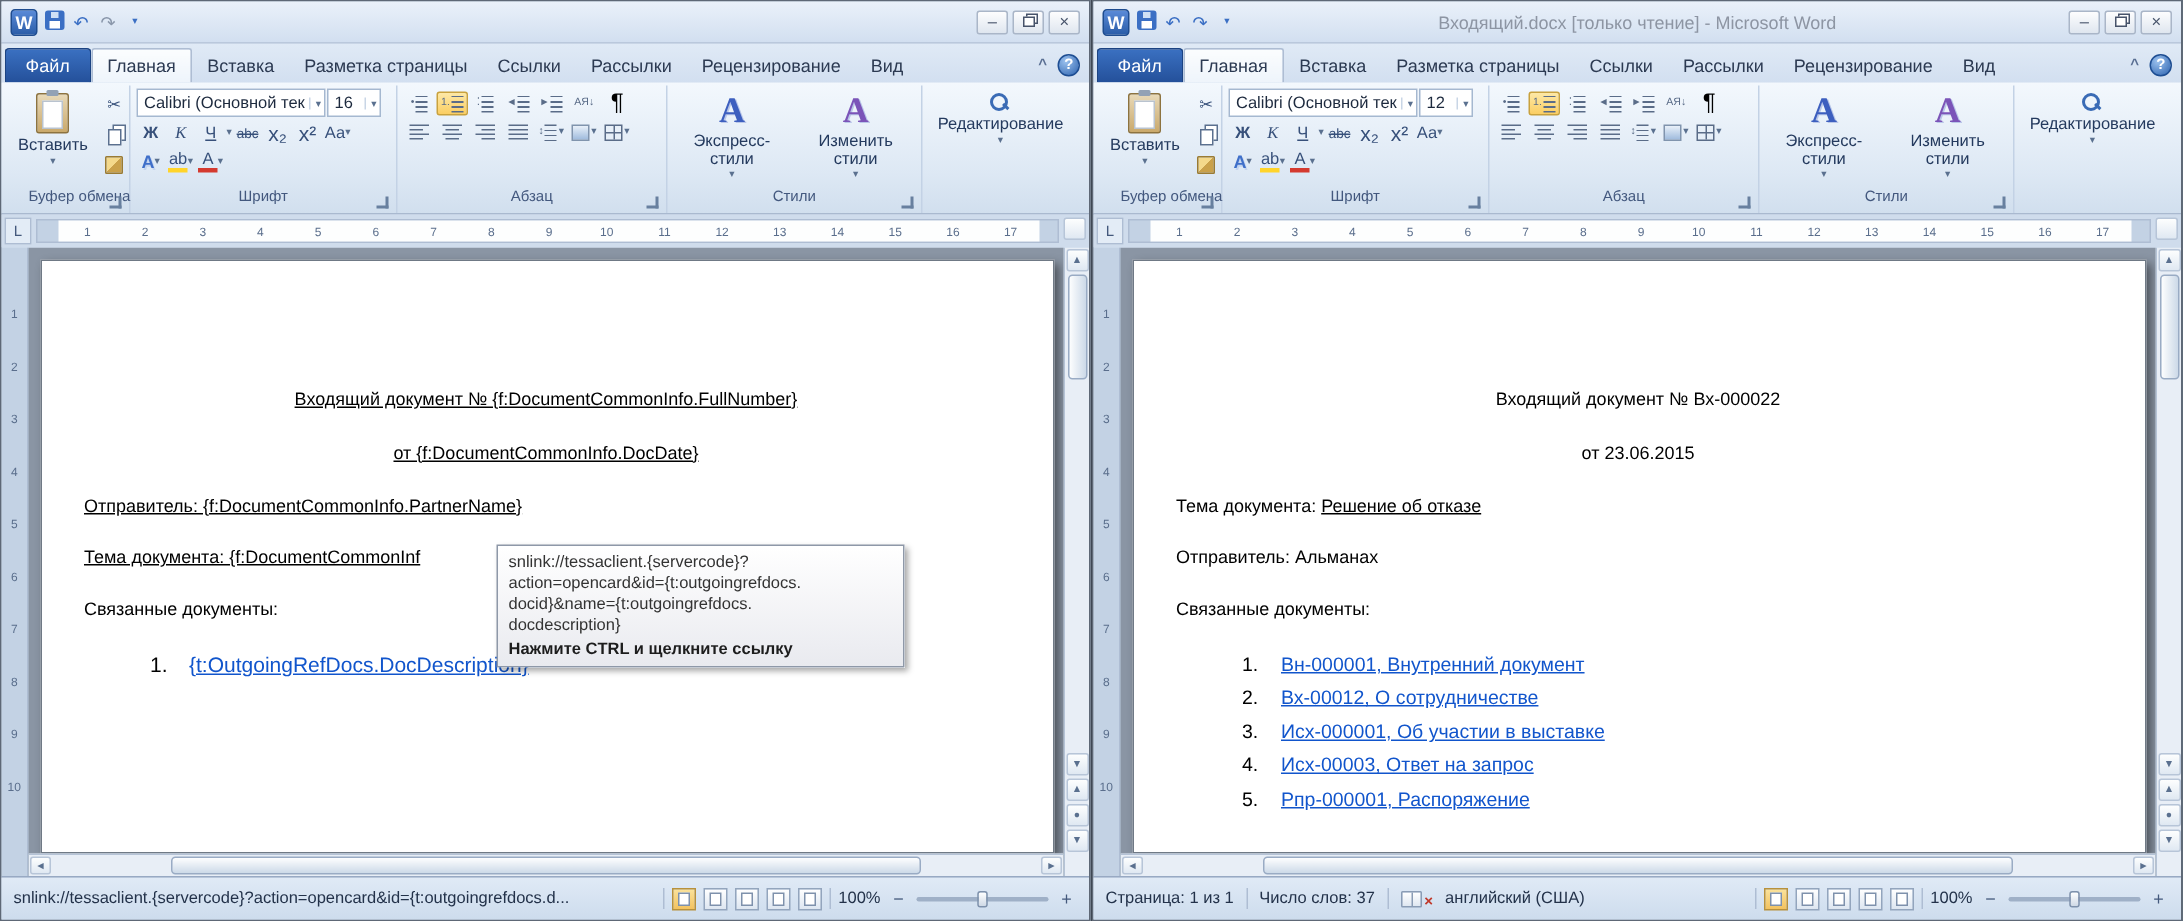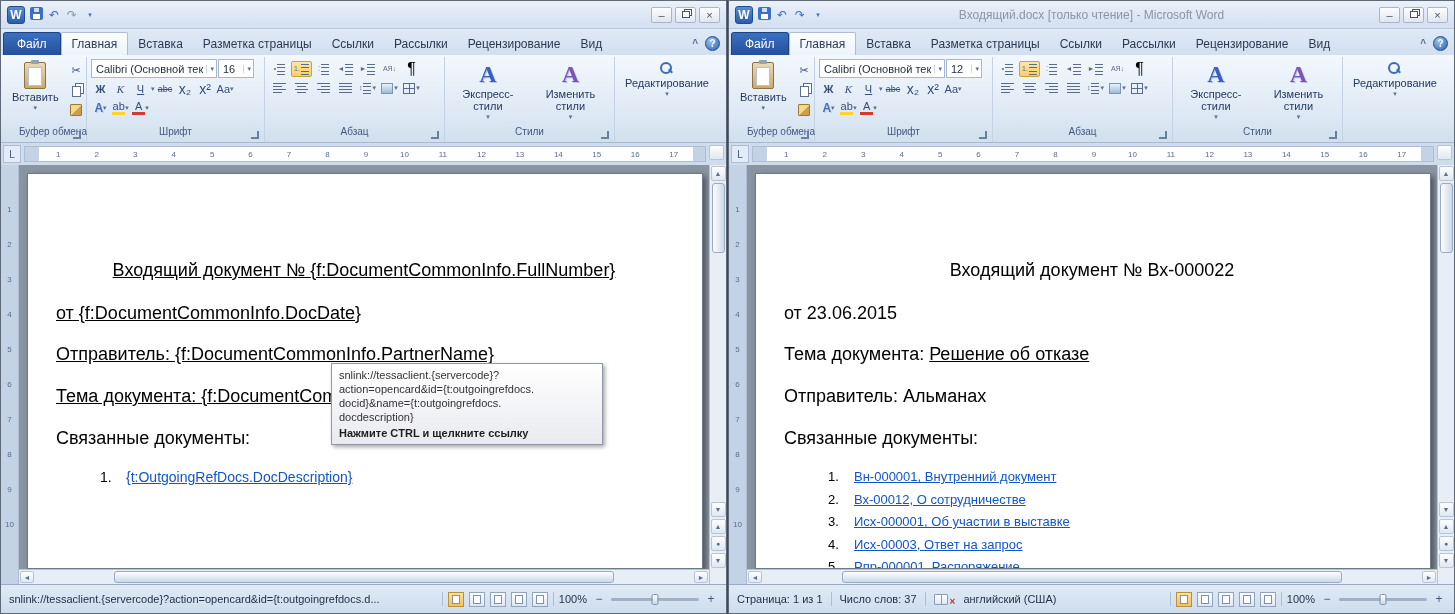--- a/index.html
+++ b/index.html
@@ -89,23 +89,23 @@
   .hr-nums{position:absolute;left:14px;right:12px;top:0;bottom:0;display:flex;align-items:center;font-size:8px;color:#5a6e8c;}
   .hr-nums span{flex:1;text-align:center;}
   .rulertoggle{width:15px;height:15px;margin:2px 2px 0 0;background:linear-gradient(#fdfefe,#dfe8f2);border:1px solid #b7c5d8;border-radius:2px;}
 
   
   .docarea{flex:1;display:flex;position:relative;overflow:hidden;}
   .vruler{width:18px;background:#c3d2e4;border-right:1px solid #aebdd3;flex:none;}
   .vr-nums{display:flex;flex-direction:column;align-items:center;padding-top:40px;font-size:8px;color:#5a6e8c;gap:26px;}
   .canvas{flex:1;position:relative;background:#8a95a4;overflow:hidden;}
   .page{position:absolute;top:8px;left:8px;right:6px;bottom:15px;background:#fff;border:1px solid #6f7985;box-shadow:3px 3px 6px rgba(0,0,0,.45);overflow:hidden;padding:86px 30px 0 28px;color:#000;}
-  .page p{font-size:18px;line-height:1.15;margin:0 0 21px;}
+  .page p{font-size:12px;line-height:1.15;margin:0 0 21px;}
   .heading{font-size:17px;text-align:center;margin:0 0 22px !important;}
-  .dateline{text-align:left;}
+  .dateline{text-align:center;}
   .u{text-decoration:underline;}
   .listblock{margin:6px 0 0 44px;}
   .listrow{display:flex;align-items:baseline;margin:0 0 8px;font-size:14px;}
   .listrow .num{width:26px;flex:none;}
   .win-r .listrow{font-size:13px;margin:0 0 7.5px;}
   .doclink{color:#1155cc;text-decoration:underline;cursor:pointer;}
   .tooltip{position:absolute;left:312px;top:198px;width:272px;background:linear-gradient(#ffffff,#e9eaef);border:1px solid #8e98a8;box-shadow:2px 2px 4px rgba(0,0,0,.35);font-size:11px;color:#333;padding:4px 7px;z-index:5;line-height:14px;}
   .tooltip .hint{font-weight:bold;color:#1d1d1d;margin-top:2px;}
 
   

